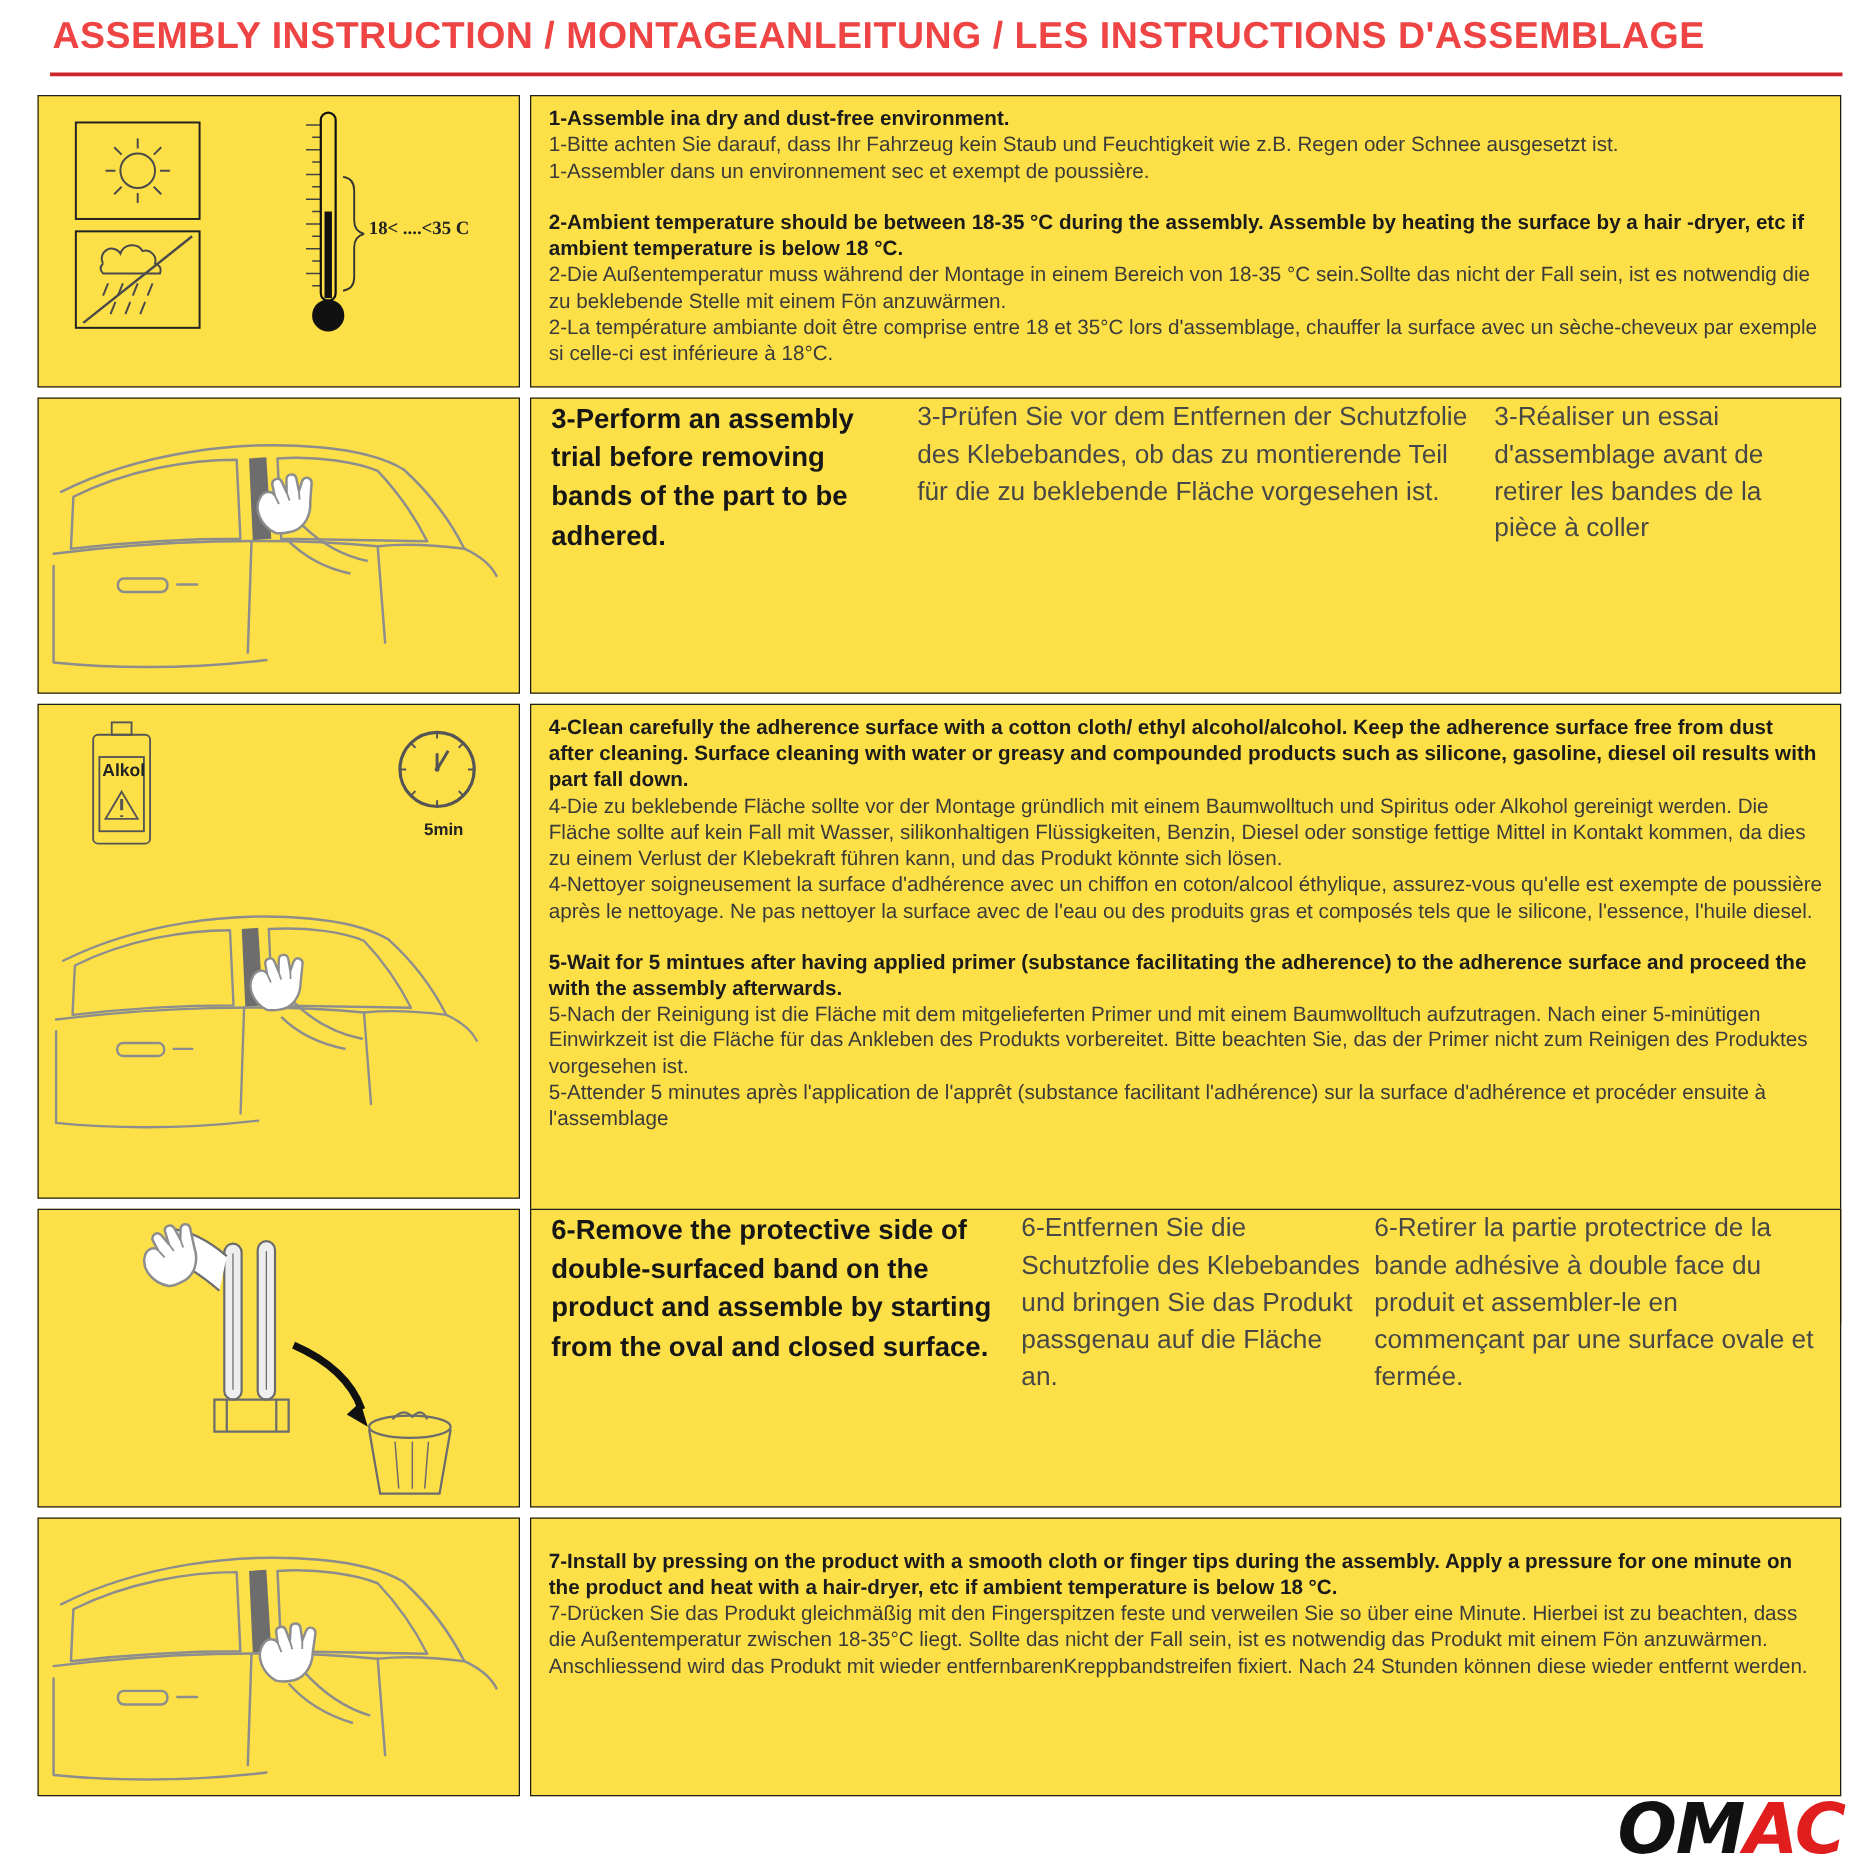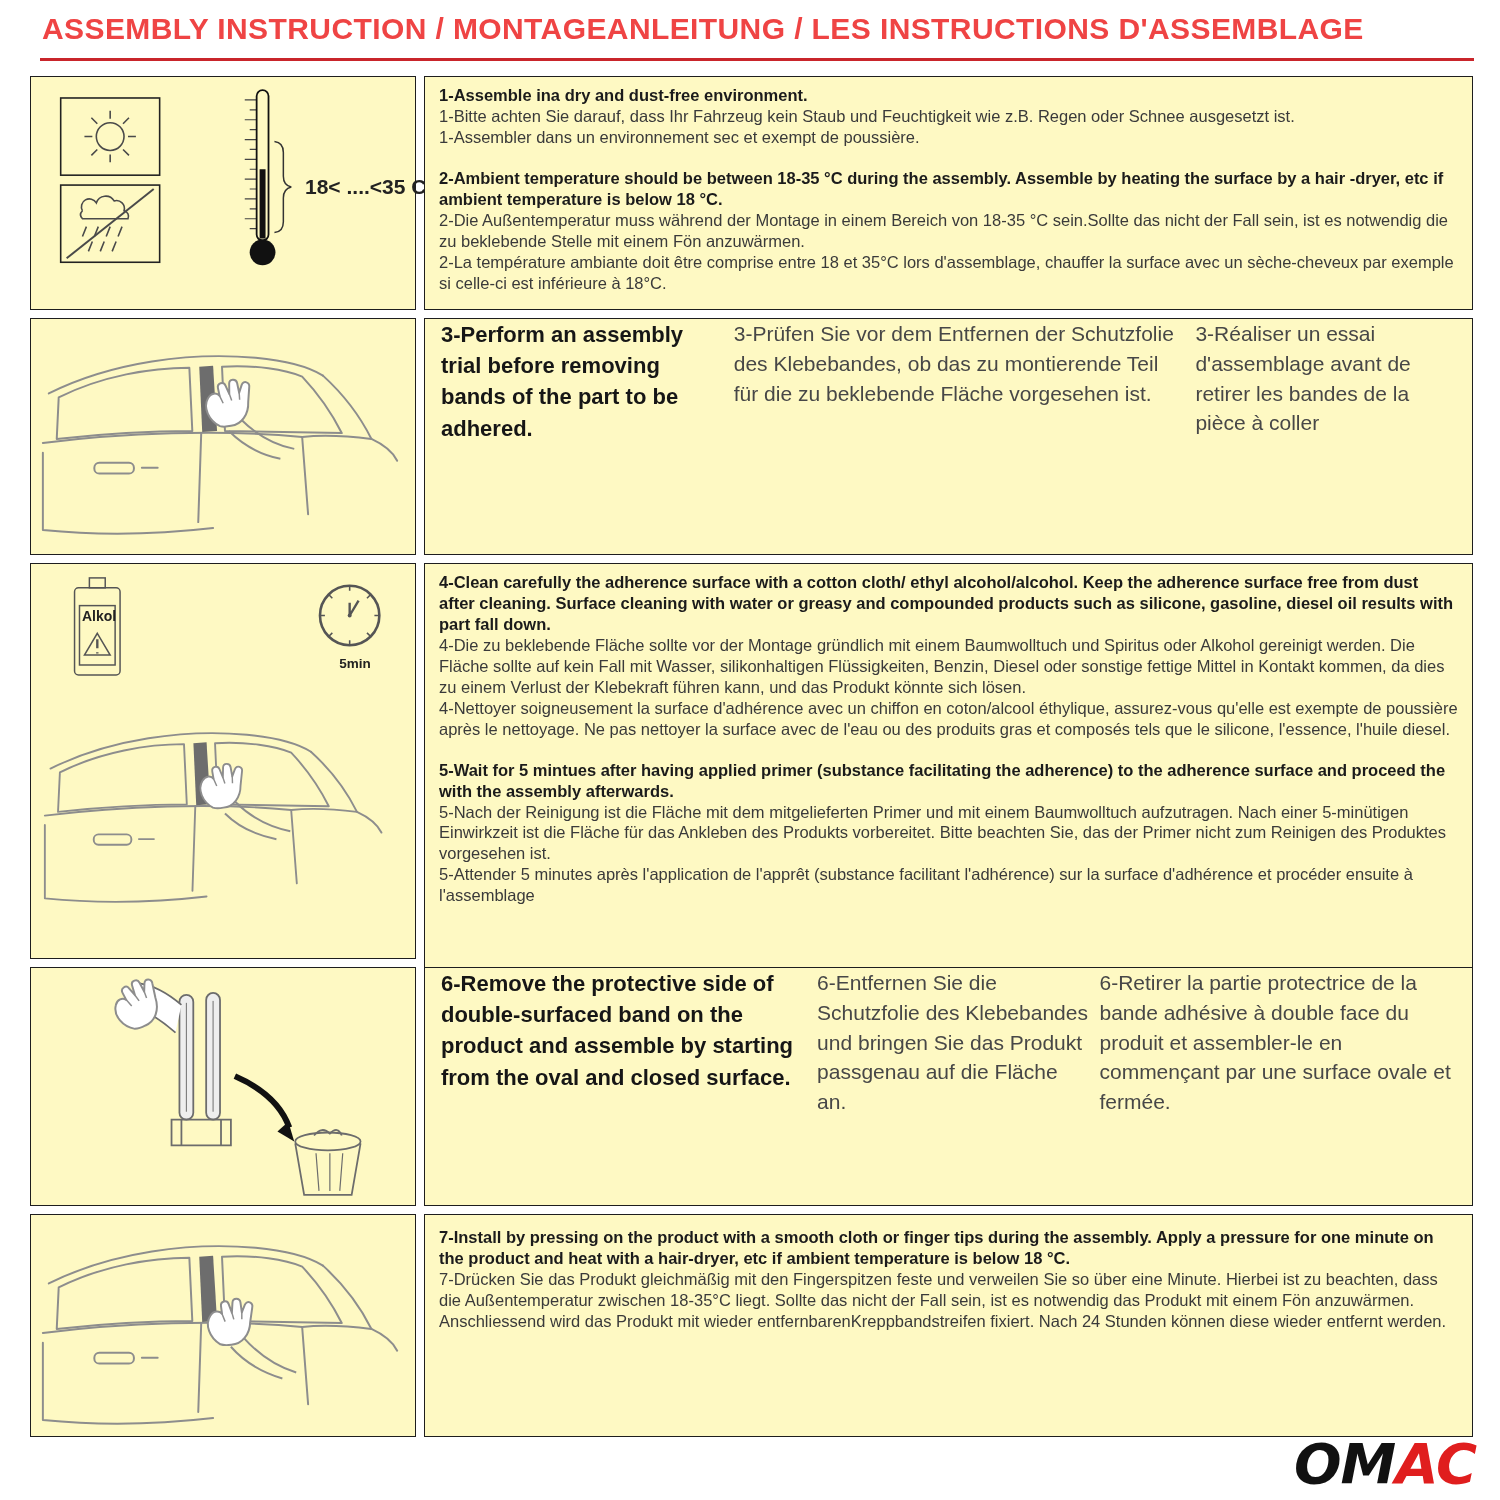--- a/index.html
+++ b/index.html
@@ -14,37 +14,37 @@
   .title {
     position:absolute; left:42px; top:12px;
     font-size:30px; font-weight:800; letter-spacing:.4px;
     color:#ef4444; white-space:nowrap;
   }
   .title-rule {
     position:absolute; left:40px; top:58px; width:1434px; height:3px;
     background:#c9252b;
   }
 
-  .box { position:absolute; border:1.6px solid #1e1e1e; background:#fef9c3; }
+  .box { position:absolute; border:1.6px solid #1e1e1e; background:#fde047; }
   .illus { left:30px; width:386px; }
   .txtbox { left:424px; width:1049px; }
 
   .txt { padding:8px 14px 6px 14px; }
   .txt p { font-size:16.5px; line-height:1.27; color:#3a3a3a; }
   .txt p.b { font-weight:700; color:#1b1b1b; }
   .txt .gap { height:20px; }
 
   .txt-lg { display:flex; flex-direction:row; justify-content:flex-end; gap:12px; padding:0 16px; }
   .txt-lg p { font-size:21px; line-height:1.42; color:#474747; }
   .txt-lg p.b { font-weight:700; color:#161616; font-size:22px; }
 
   svg { display:block; }
 
   .overlay-label { position:absolute; color:#222; }
-  .thermo-label { left:274px; top:98px; font-size:21px; font-weight:600; white-space:nowrap; }
+  .thermo-label { left:264px; top:98px; font-size:15px; font-weight:600; white-space:nowrap;font-family:Liberation Serif, serif; }
   .bottle-label { left:44px; top:44px; width:48px; text-align:center; font-size:14px; font-weight:700; }
   .clock-label  { left:294px; top:92px; width:60px; text-align:center; font-size:13.5px; font-weight:700; }
 
   .logo {
     position:absolute; right:24px; top:1436px;
     font-family:"DejaVu Sans", sans-serif;
     font-size:56px; font-weight:900; font-style:italic;
     letter-spacing:-1px; line-height:1;
     color:#111;
   }
@@ -198,21 +198,21 @@
     <svg viewBox="0 0 386 220" width="382" height="220">
       <g transform="translate(12,2)">
         <use href="#car"></use>
       </g>
       <path d="M214 122 C 230 140 248 152 268 158 M202 132 C 216 148 234 158 254 164" stroke="#8d8d8d" stroke-width="2" fill="none"></path>
       <g transform="translate(186,106) rotate(-8)">
         <use href="#hand"></use>
       </g>
     </svg>
   </div>
-  <div class="box txtbox txt" style="top:1214px;height:223px;padding-top:12px;">
+  <div class="box txtbox txt" style="top:1214px;height:223px;padding-top:24px;">
     <p class="b">7-Install by pressing on the product with a smooth cloth or finger tips during the assembly. Apply a pressure for one minute on the product and heat with a hair-dryer, etc if ambient temperature is below 18 °C.</p>
     <p>7-Drücken Sie das Produkt gleichmäßig mit den Fingerspitzen feste und verweilen Sie so über eine Minute. Hierbei ist zu beachten, dass die Außentemperatur zwischen 18-35°C liegt. Sollte das nicht der Fall sein, ist es notwendig das Produkt mit einem Fön anzuwärmen. Anschliessend wird das Produkt mit wieder entfernbarenKreppbandstreifen fixiert. Nach 24 Stunden können diese wieder entfernt werden.</p>
   </div>
 
   <div class="logo">
     <span class="lb">OM</span><span class="lr">AC</span>
   </div>
 
 </div>
 

